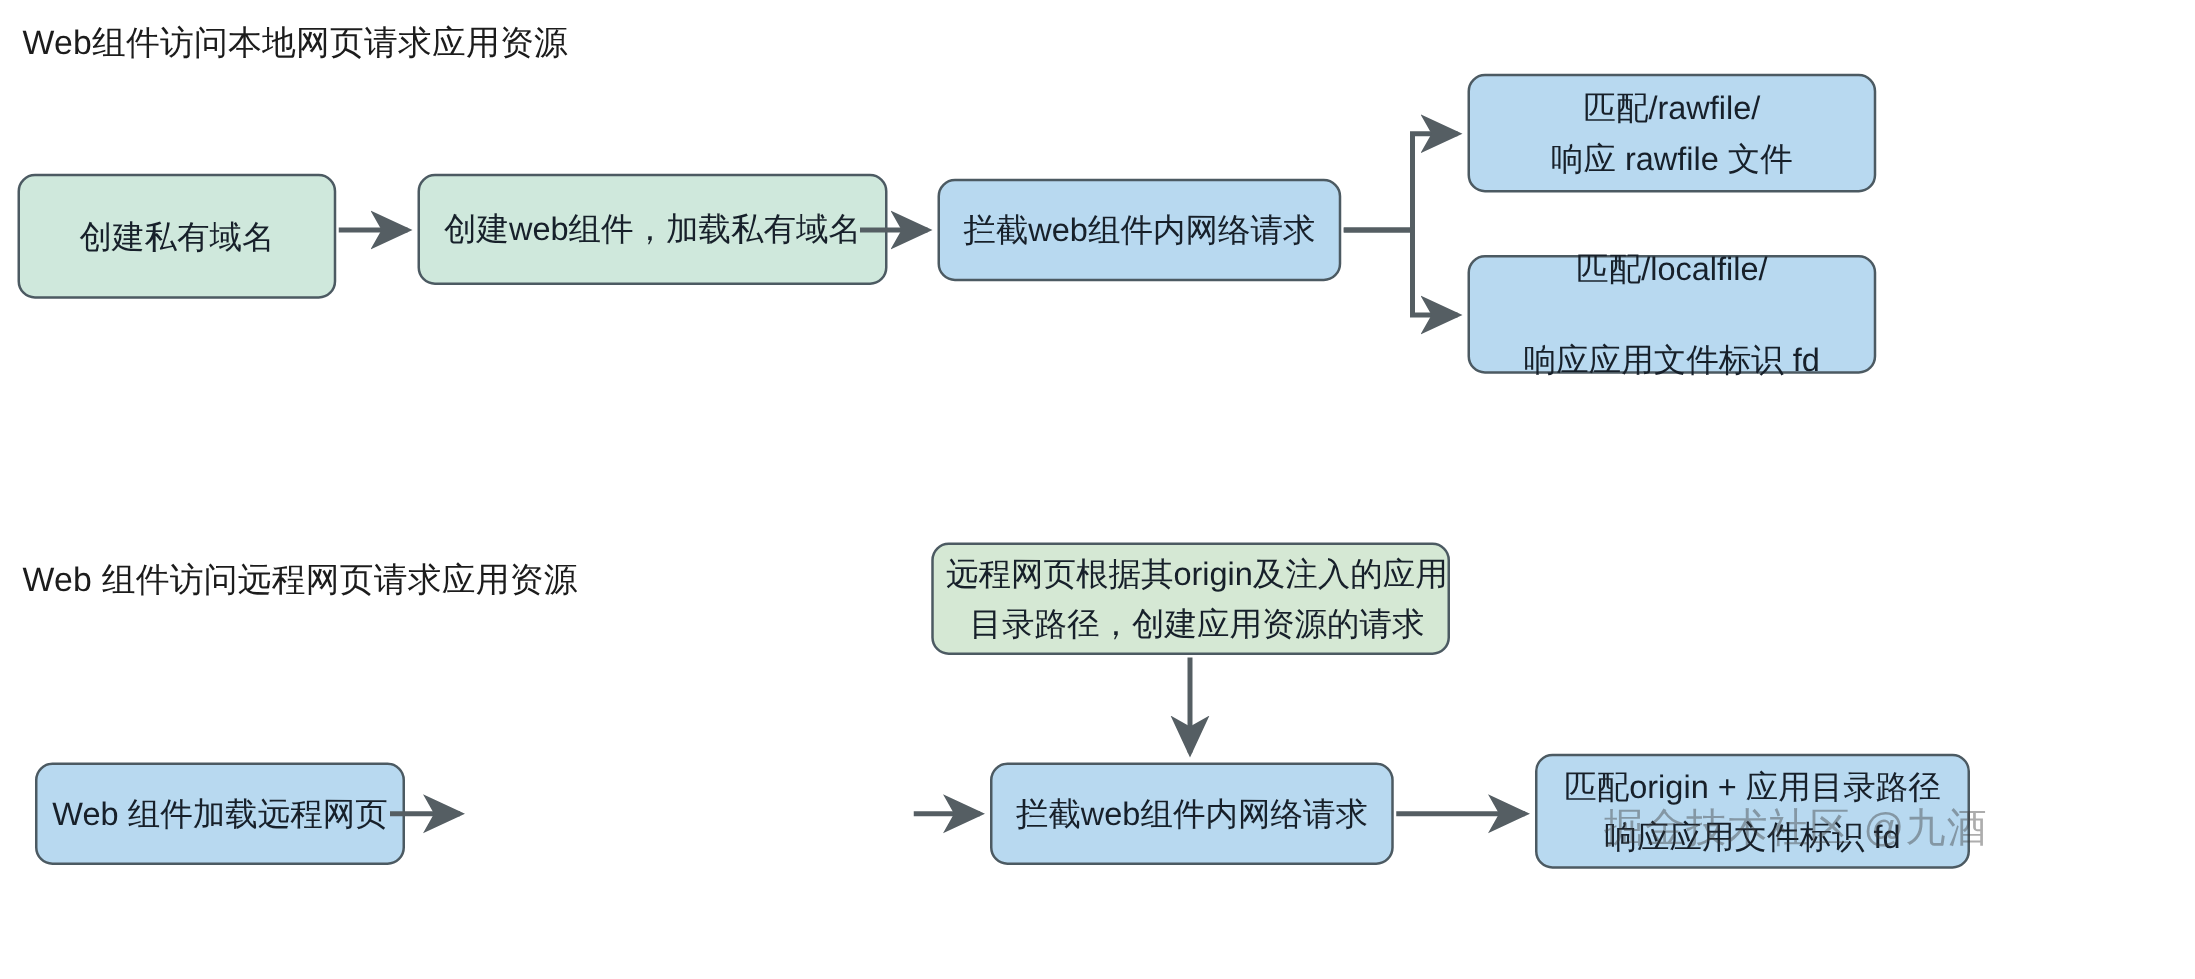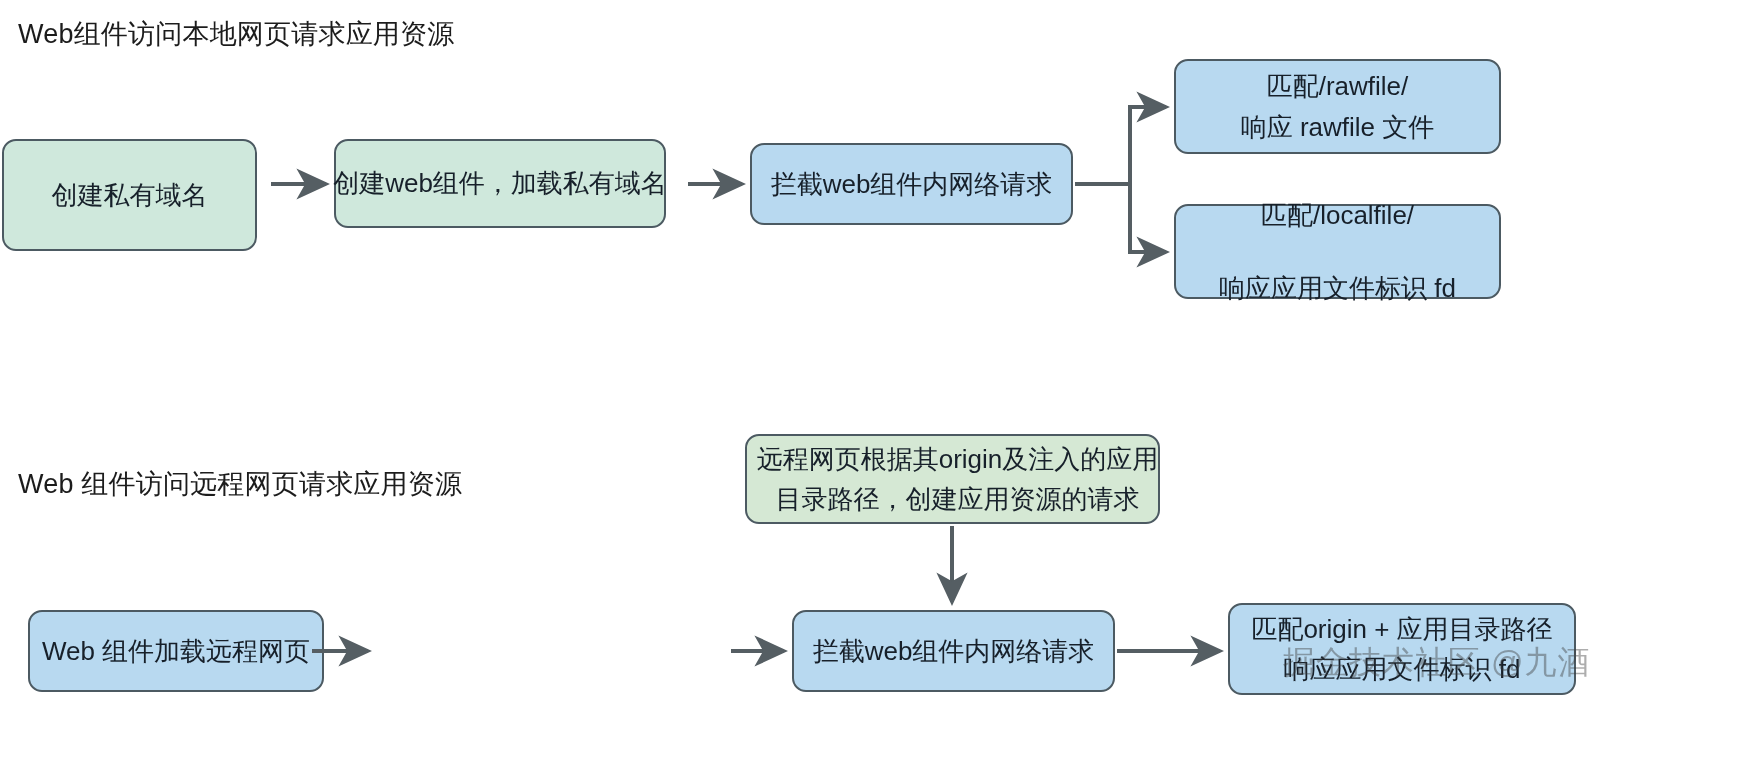--- a/index.html
+++ b/index.html
@@ -73,43 +73,43 @@
     font-family: Liberation Sans, sans-serif;
   }
 </style>
 </head>
 <body>
 
 <div id="canvas">
 
   <div class="section-title" style="left:18px; top:18px;">Web组件访问本地网页请求应用资源</div>
 
-  <div class="node green" style="left:2px; top:139px; width:255px; height:112px;">
+  <div class="node green" style="left:14px; top:139px; width:255px; height:100px;">
     <span class="line">创建私有域名</span>
   </div>
 
-  <div class="node green" style="left:334px; top:139px; width:332px; height:89px;">
+  <div class="node green" style="left:334px; top:139px; width:376px; height:89px;">
     <span class="line">创建web组件，加载私有域名</span>
   </div>
 
   <div class="node blue" style="left:750px; top:143px; width:323px; height:82px;">
     <span class="line">拦截web组件内网络请求</span>
   </div>
 
   <div class="node blue" style="left:1174px; top:59px; width:327px; height:95px;">
     <span class="line">匹配/rawfile/</span>
     <span class="line">响应 rawfile 文件</span>
   </div>
 
   <div class="node blue" style="left:1174px; top:204px; width:327px; height:95px;gap:32px;">
     <span class="line">匹配/localfile/</span>
     <span class="line">响应应用文件标识 fd</span>
   </div>
 
-  <div class="section-title" style="left:18px; top:468px;">Web 组件访问远程网页请求应用资源</div>
+  <div class="section-title" style="left:18px; top:448px;">Web 组件访问远程网页请求应用资源</div>
 
   <div class="node green2" style="left:745px; top:434px; width:415px; height:90px;">
     <span class="line">远程网页根据其origin及注入的应用</span>
     <span class="line">目录路径，创建应用资源的请求</span>
   </div>
 
   <div class="node blue" style="left:28px; top:610px; width:296px; height:82px;">
     <span class="line">Web 组件加载远程网页</span>
   </div>
 

